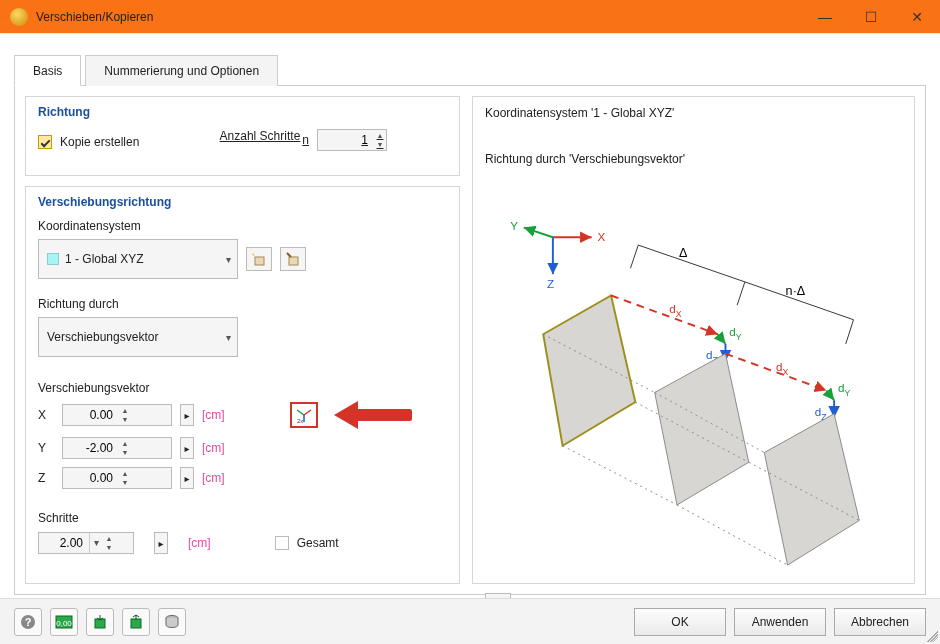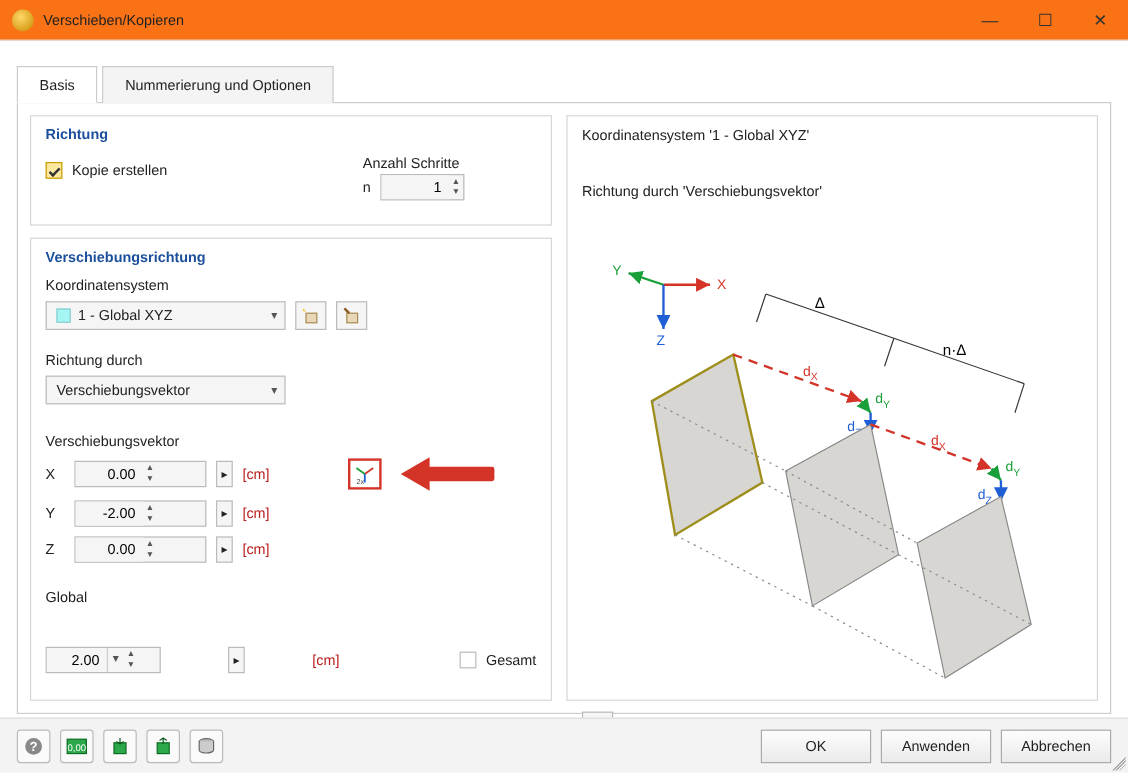--- a/index.html
+++ b/index.html
@@ -83,68 +83,68 @@
 .chk {
   width: 14px; height: 14px; border: 1px solid #c79b00;
   background: #ffe8a0; position: relative; display: inline-block;
 }
 .chk::after {
   content: ""; position: absolute; left: 2px; top: 4px;
   width: 7px; height: 3px; border-left: 2px solid #333; border-bottom: 2px solid #333;
   transform: rotate(-45deg);
 }
 .lbl { font-size: 12px; }
-.field-block { display: flex; flex-direction: column; gap: 2px; }
+.field-block { display: flex; flex-direction: row; gap: 2px; text-decoration: underline; }
 .n-row { display: flex; align-items: center; gap: 8px; }
 .spin {
   display: inline-flex; align-items: center;
   border: 1px solid #bbb; height: 22px; background: #f5f5f5;
 }
 .spin input {
   border: none; width: 56px; text-align: right; padding: 0 6px;
   height: 20px; font-size: 12px; background: #f5f5f5; outline: none;
 }
 .spin .arrows { display: flex; flex-direction: column; width: 12px; }
 .spin .arrows span { font-size: 7px; line-height: 9px; text-align: center; color: #555; cursor: pointer; }
 .select {
-  height: 24px; border: 1px solid #bbb; background: #f5f5f5;
+  height: 40px; border: 1px solid #bbb; background: #f5f5f5;
   display: flex; align-items: center; justify-content: space-between;
   padding: 0 6px 0 8px; min-width: 200px; font-size: 12px;
 }
 .select .caret { font-size: 10px; color: #555; }
 .select .sel-content { display: flex; align-items: center; gap: 6px; }
 .cyan-sq { width: 12px; height: 12px; background: #a5f5f5; border: 1px solid #8ccccc; display: inline-block; }
 .icon-btn {
   width: 26px; height: 24px; border: 1px solid #bbb; background: #f5f5f5;
   display: inline-flex; align-items: center; justify-content: center;
   font-size: 12px;
 }
 .vec-grid { display: grid; grid-template-columns: 16px 110px 14px 36px; gap: 8px 8px; align-items: center; }
 .arrow-btn { width: 14px; height: 22px; border: 1px solid #bbb; background: #f5f5f5; display: inline-flex; align-items: center; justify-content: center; font-size: 10px; }
-.unit { font-size: 12px; color: #b91c1c; }
+.unit { font-size: 12px; color: #ec4899; }
 .pick-btn {
   width: 28px; height: 26px; border: 2px solid #d43427; background: #fff;
   display: inline-flex; align-items: center; justify-content: center;
   margin-left: 44px;
 }
 .red-arrow {
   position: relative; width: 78px; height: 28px;
 }
 .red-arrow .shaft {
   position: absolute; left: 18px; top: 8px; width: 60px; height: 12px;
   background: #d43427; border-radius: 2px;
 }
 .red-arrow .head {
   position: absolute; left: 0; top: 0;
   width: 0; height: 0;
   border-top: 14px solid transparent;
   border-bottom: 14px solid transparent;
   border-right: 24px solid #d43427;
 }
-.abstand-row { display: flex; align-items: center; gap: 20px; margin-top: 32px; justify-content: space-between;}
+.abstand-row { display: flex; align-items: center; gap: 20px; margin-top: 5px;}
 .ges-chk { width: 14px; height: 14px; border: 1px solid #bbb; background: #fff; display: inline-block; }
 .preview {
   border: 1px solid #d6d6d6; height: 100%; padding: 8px 12px 8px 12px;
   display: flex; flex-direction: column; background: #fff; gap: 29px;
 }
 .preview-title { font-size: 12px; line-height: 1.4; }
 .preview-canvas { flex: 1; position: relative; }
 .footer {
   position: absolute; left: 0; bottom: 0; width: 100%;
   height: 46px; display: flex; align-items: center;
@@ -295,21 +295,21 @@
             <input value="0.00" style="">
             <span class="arrows">
                 <span>▲</span>
                 <span>▼</span>
               </span>
           </div>
           <div class="arrow-btn">▸</div>
           <span class="unit">[cm]</span>
         </div>
 
-        <div class="lbl" style="margin-top:22px;">Global</div>
+        <div class="lbl" style="margin-top:22px;">Schritte</div>
         <div class="abstand-row">
           <div class="spin" style="width:96px;">
             <input style="width: 50px;" value="2.00">
             <span style="width:14px;text-align:center;color:#555;font-size:10px;border-left:1px solid #ccc;line-height:20px;">▾</span>
             <span class="arrows">
                 <span>▲</span>
                 <span>▼</span>
               </span>
           </div>
           <div class="arrow-btn">▸</div>

